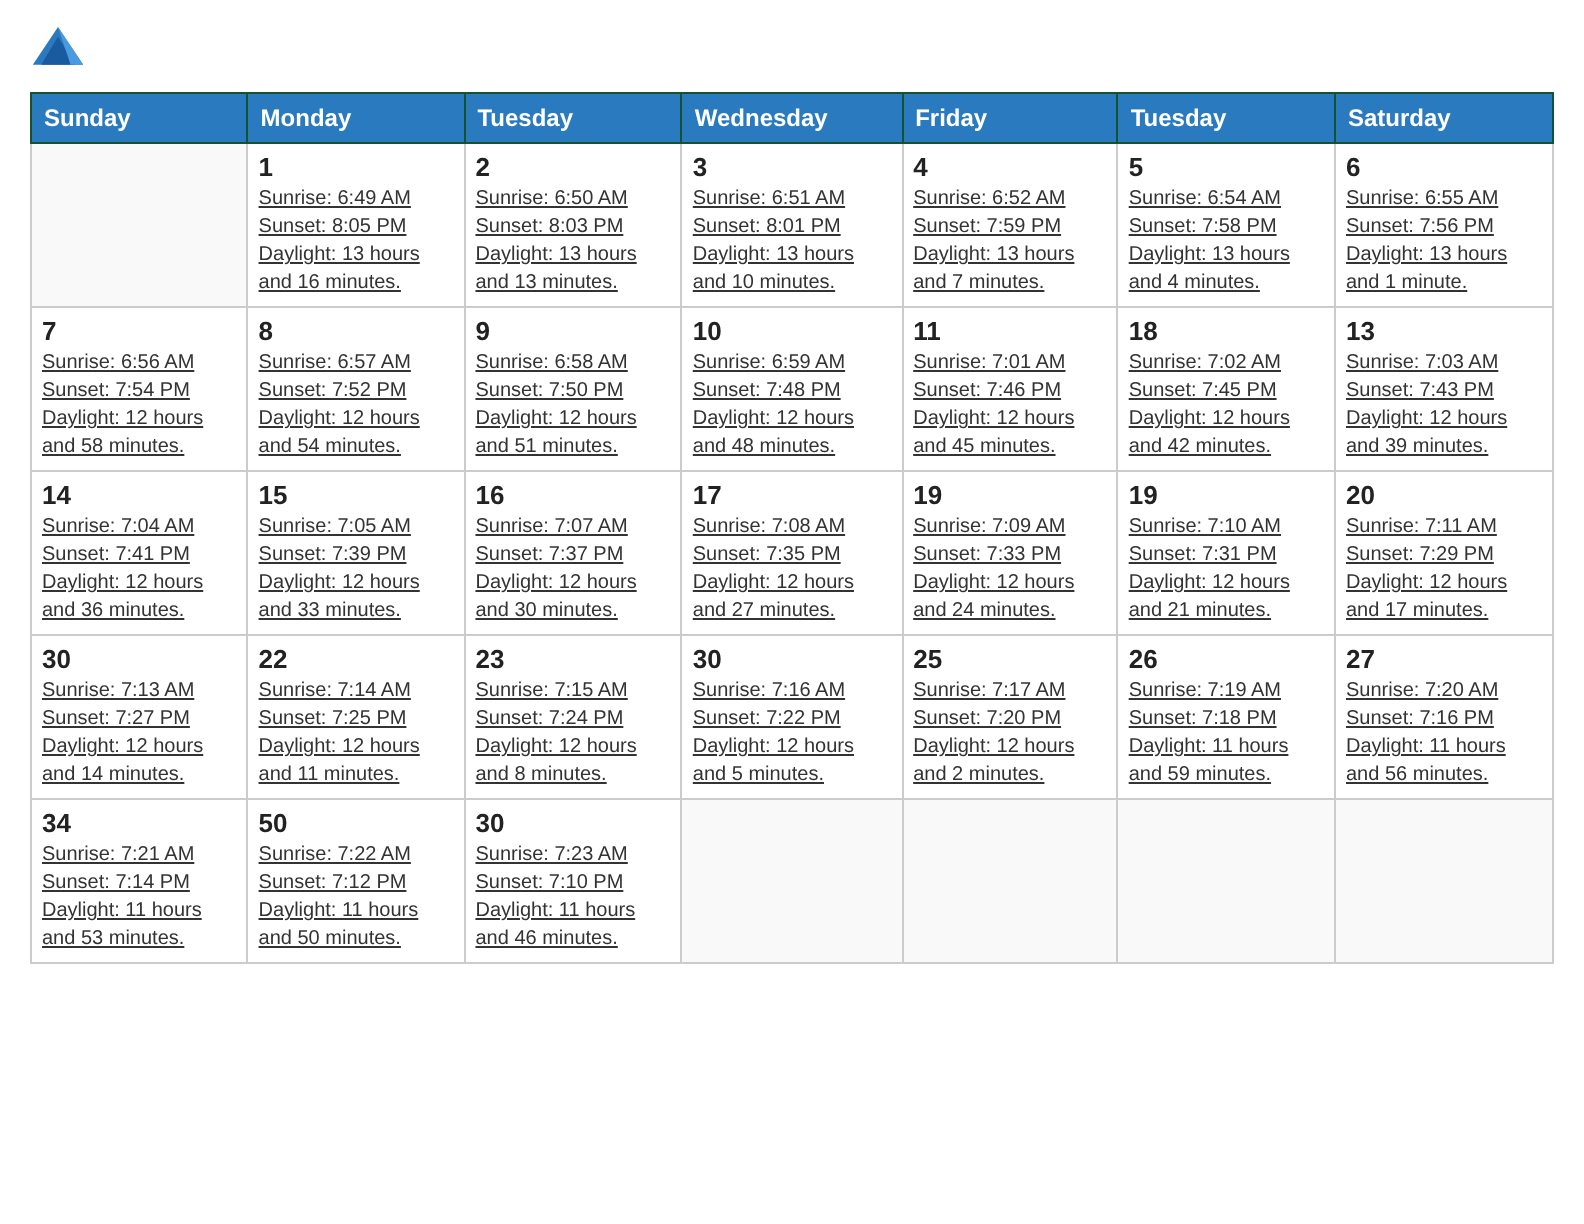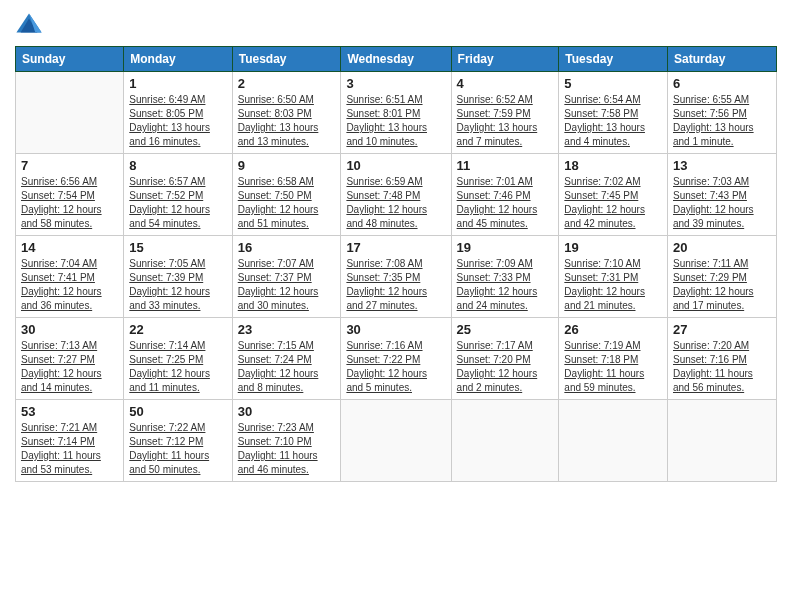--- a/index.html
+++ b/index.html
@@ -229,21 +229,21 @@
             <div class="day-number">26</div>
             <div class="day-info">Sunrise: 7:19 AM<br>Sunset: 7:18 PM<br>Daylight: 11 hours and 59 minutes.</div>
           </td>
           <td>
             <div class="day-number">27</div>
             <div class="day-info">Sunrise: 7:20 AM<br>Sunset: 7:16 PM<br>Daylight: 11 hours and 56 minutes.</div>
           </td>
         </tr>
         <tr>
           <td>
-            <div class="day-number">53</div>
+            <div class="day-number">34</div>
             <div class="day-info">Sunrise: 7:21 AM<br>Sunset: 7:14 PM<br>Daylight: 11 hours and 53 minutes.</div>
           </td>
           <td>
             <div class="day-number">50</div>
             <div class="day-info">Sunrise: 7:22 AM<br>Sunset: 7:12 PM<br>Daylight: 11 hours and 50 minutes.</div>
           </td>
           <td>
             <div class="day-number">30</div>
             <div class="day-info">Sunrise: 7:23 AM<br>Sunset: 7:10 PM<br>Daylight: 11 hours and 46 minutes.</div>
           </td>

